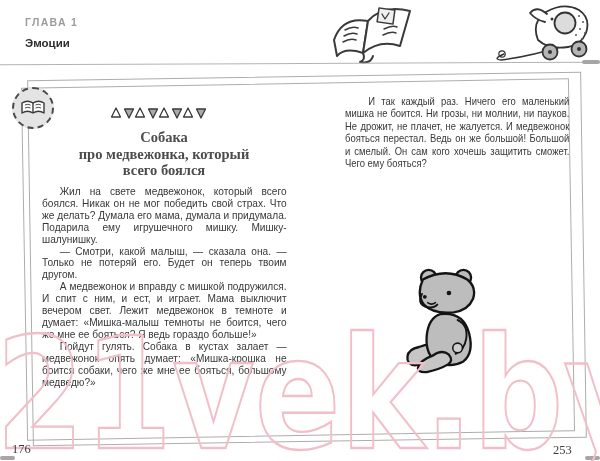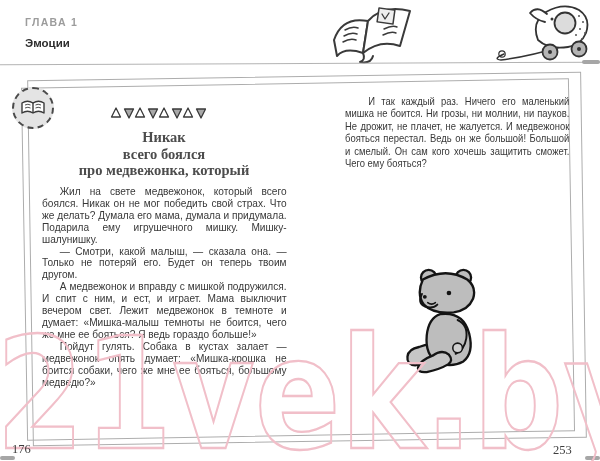--- a/index.html
+++ b/index.html
@@ -124,23 +124,23 @@
     <polygon points="30,2 25.5,11 34.5,11" fill="#ffffff"></polygon>
     <polygon points="38.5,3 47.5,3 43,12" fill="#a9a9a9"></polygon>
     <polygon points="54,2 49.5,11 58.5,11" fill="#ffffff"></polygon>
     <polygon points="62.5,3 71.5,3 67,12" fill="#a9a9a9"></polygon>
     <polygon points="78,2 73.5,11 82.5,11" fill="#ffffff"></polygon>
     <polygon points="86.5,3 95.5,3 91,12" fill="#a9a9a9"></polygon>
   </g>
 </svg>
 
 <div class="abs title">
-  <div>Никак</div>
+  <div>Собака</div>
+  <div>про медвежонка, который</div>
   <div>всего боялся</div>
-  <div>про медвежонка, который</div>
 </div>
 
 <div class="abs bodycol left-body">
   <p>Жил на свете медвежонок, который всего боялся. Никак он не мог победить свой страх. Что же делать? Думала его мама, думала и придумала. Подарила ему игрушечного мишку. Мишку-шалунишку.</p>
   <p>— Смотри, какой малыш, — сказала она. — Только не потеряй его. Будет он теперь твоим другом.</p>
   <p>А медвежонок и вправду с мишкой подружился. И спит с ним, и ест, и играет. Мама выключит вечером свет. Лежит медвежонок в темноте и думает: «Мишка-малыш темноты не боится, чего же мне ее бояться? Я ведь гораздо больше!»</p>
   <p>Пойдут гулять. Собака в кустах залает — медвежонок опять думает: «Мишка-крошка не боится собаки, чего же мне ее бояться, большому медведю?»</p>
 </div>
 
 <div class="abs bodycol right-body">

